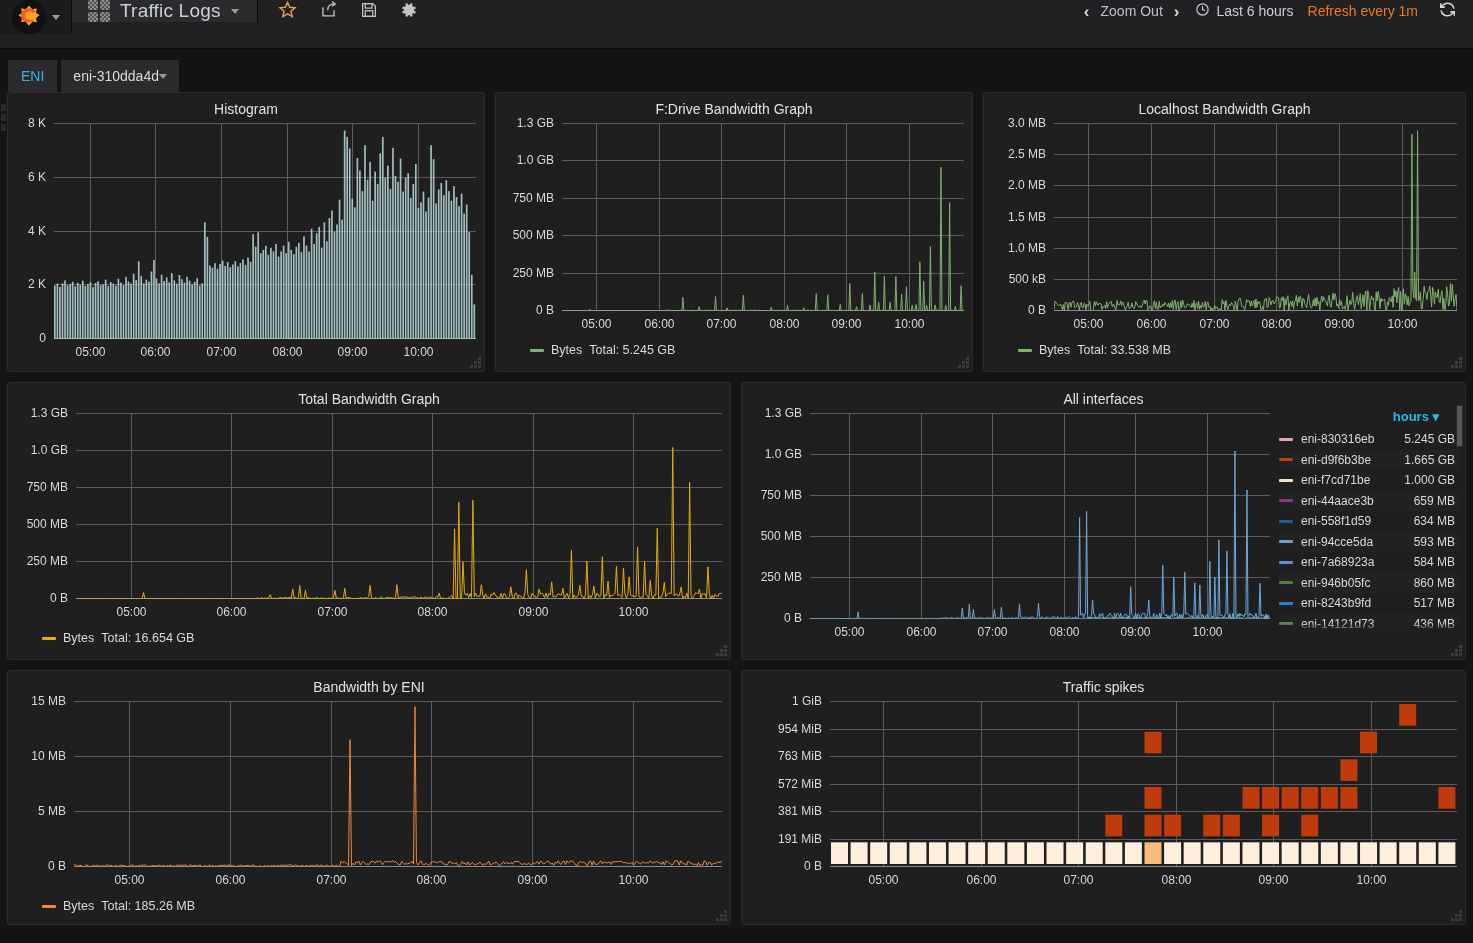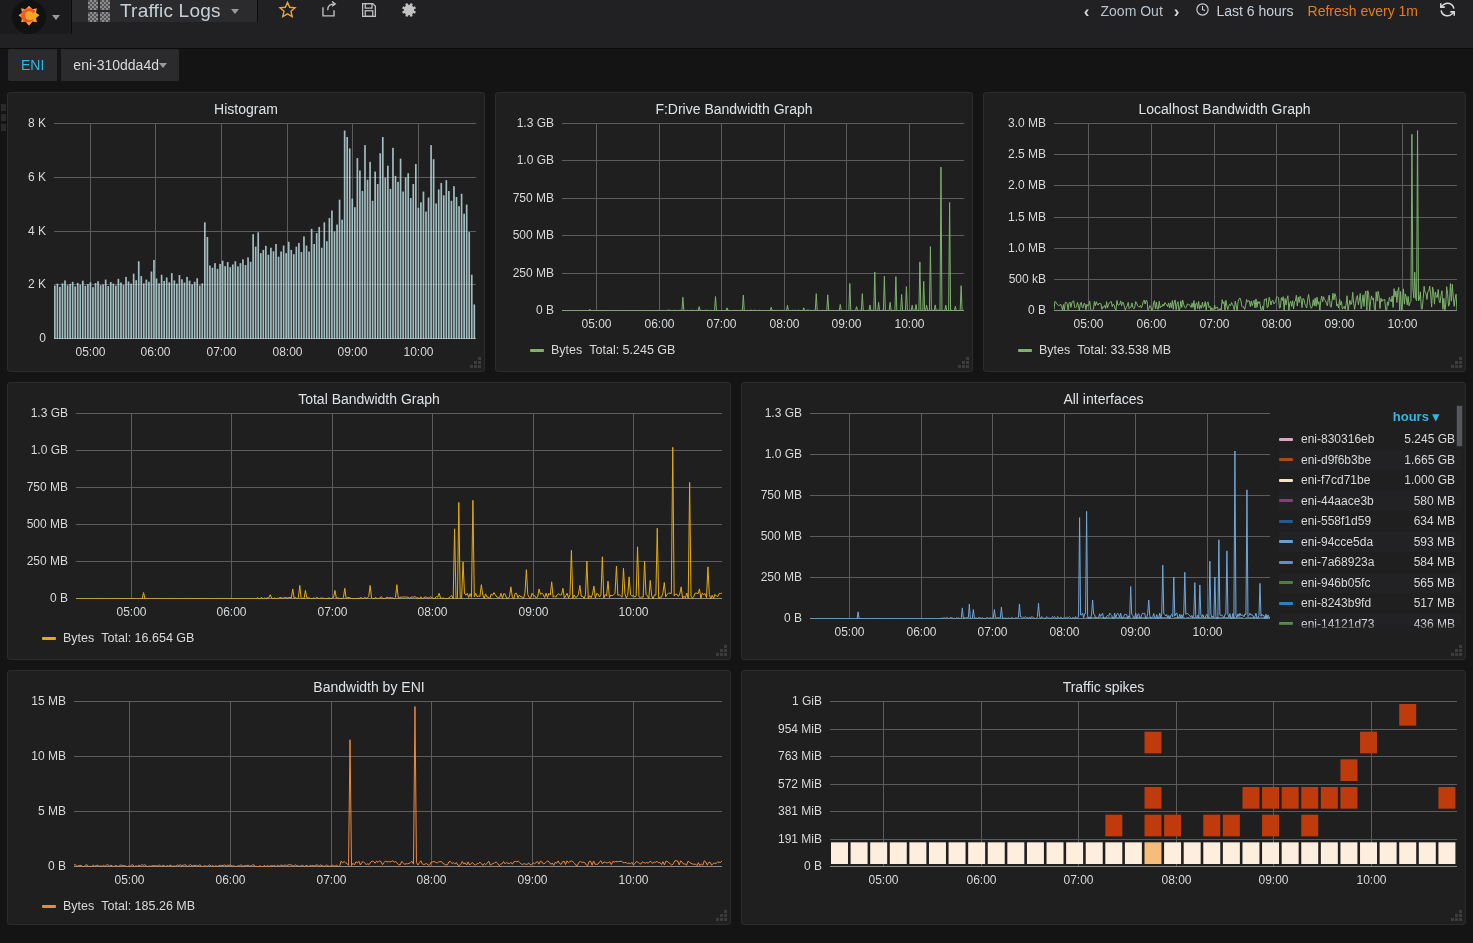--- a/index.html
+++ b/index.html
@@ -73,21 +73,21 @@
   .zoom-group { display:flex; align-items:center; gap:11px; padding-right: 16px;}
   .zoom-group .chev { font-size: 17px; color: #d8d9da; font-weight: bold; line-height:1;}
   .zoom-label { color: #b8c2cc; font-size: 14px; }
   .time-group { display:flex; align-items:center; gap:6px; padding-right: 14px;}
   .time-text { color: #c8d0d8; font-size: 14px; }
   .refresh-text { color: #eb7b18; font-size: 14px; padding-right: 20px;}
   .refresh-icon { cursor:pointer; }
 
   
   .submenu {
-    height: 43px; display: flex; align-items: flex-start;
+    height: 43px; display: flex; align-items: flex-end;
     padding-left: 8px; gap: 0;
     background: #141414;
   }
   .var-label {
     background: #2b2b2e; color: #33b5e5;
     font-size: 14px; padding: 7px 13px; border-radius: 2px 0 0 2px;
     height: 32px; display:flex; align-items:center;
   }
   .var-value {
     background: #2b2b2e; color: #d8d9da;
@@ -705,41 +705,41 @@
               <span class="il-val">1.665 GB</span>
             </div>
             <div class="il-row">
               <span class="il-sw" style="background: rgb(243, 227, 196);"></span>
               <span class="il-name">eni-f7cd71be</span>
               <span class="il-val">1.000 GB</span>
             </div>
             <div class="il-row">
               <span class="il-sw" style="background: rgb(145, 53, 138);"></span>
               <span class="il-name">eni-44aace3b</span>
-              <span class="il-val">580 MB</span>
+              <span class="il-val">659 MB</span>
             </div>
             <div class="il-row">
               <span class="il-sw" style="background: rgb(29, 93, 147);"></span>
               <span class="il-name">eni-558f1d59</span>
               <span class="il-val">634 MB</span>
             </div>
             <div class="il-row">
               <span class="il-sw" style="background: rgb(108, 159, 203);"></span>
               <span class="il-name">eni-94cce5da</span>
               <span class="il-val">593 MB</span>
             </div>
             <div class="il-row">
               <span class="il-sw" style="background: rgb(90, 143, 212);"></span>
               <span class="il-name">eni-7a68923a</span>
               <span class="il-val">584 MB</span>
             </div>
             <div class="il-row">
               <span class="il-sw" style="background: rgb(79, 127, 63);"></span>
               <span class="il-name">eni-946b05fc</span>
-              <span class="il-val">565 MB</span>
+              <span class="il-val">860 MB</span>
             </div>
             <div class="il-row">
               <span class="il-sw" style="background: rgb(34, 132, 197);"></span>
               <span class="il-name">eni-8243b9fd</span>
               <span class="il-val">517 MB</span>
             </div>
             <div class="il-row">
               <span class="il-sw" style="background: rgb(90, 143, 69);"></span>
               <span class="il-name">eni-14121d73</span>
               <span class="il-val">436 MB</span>

